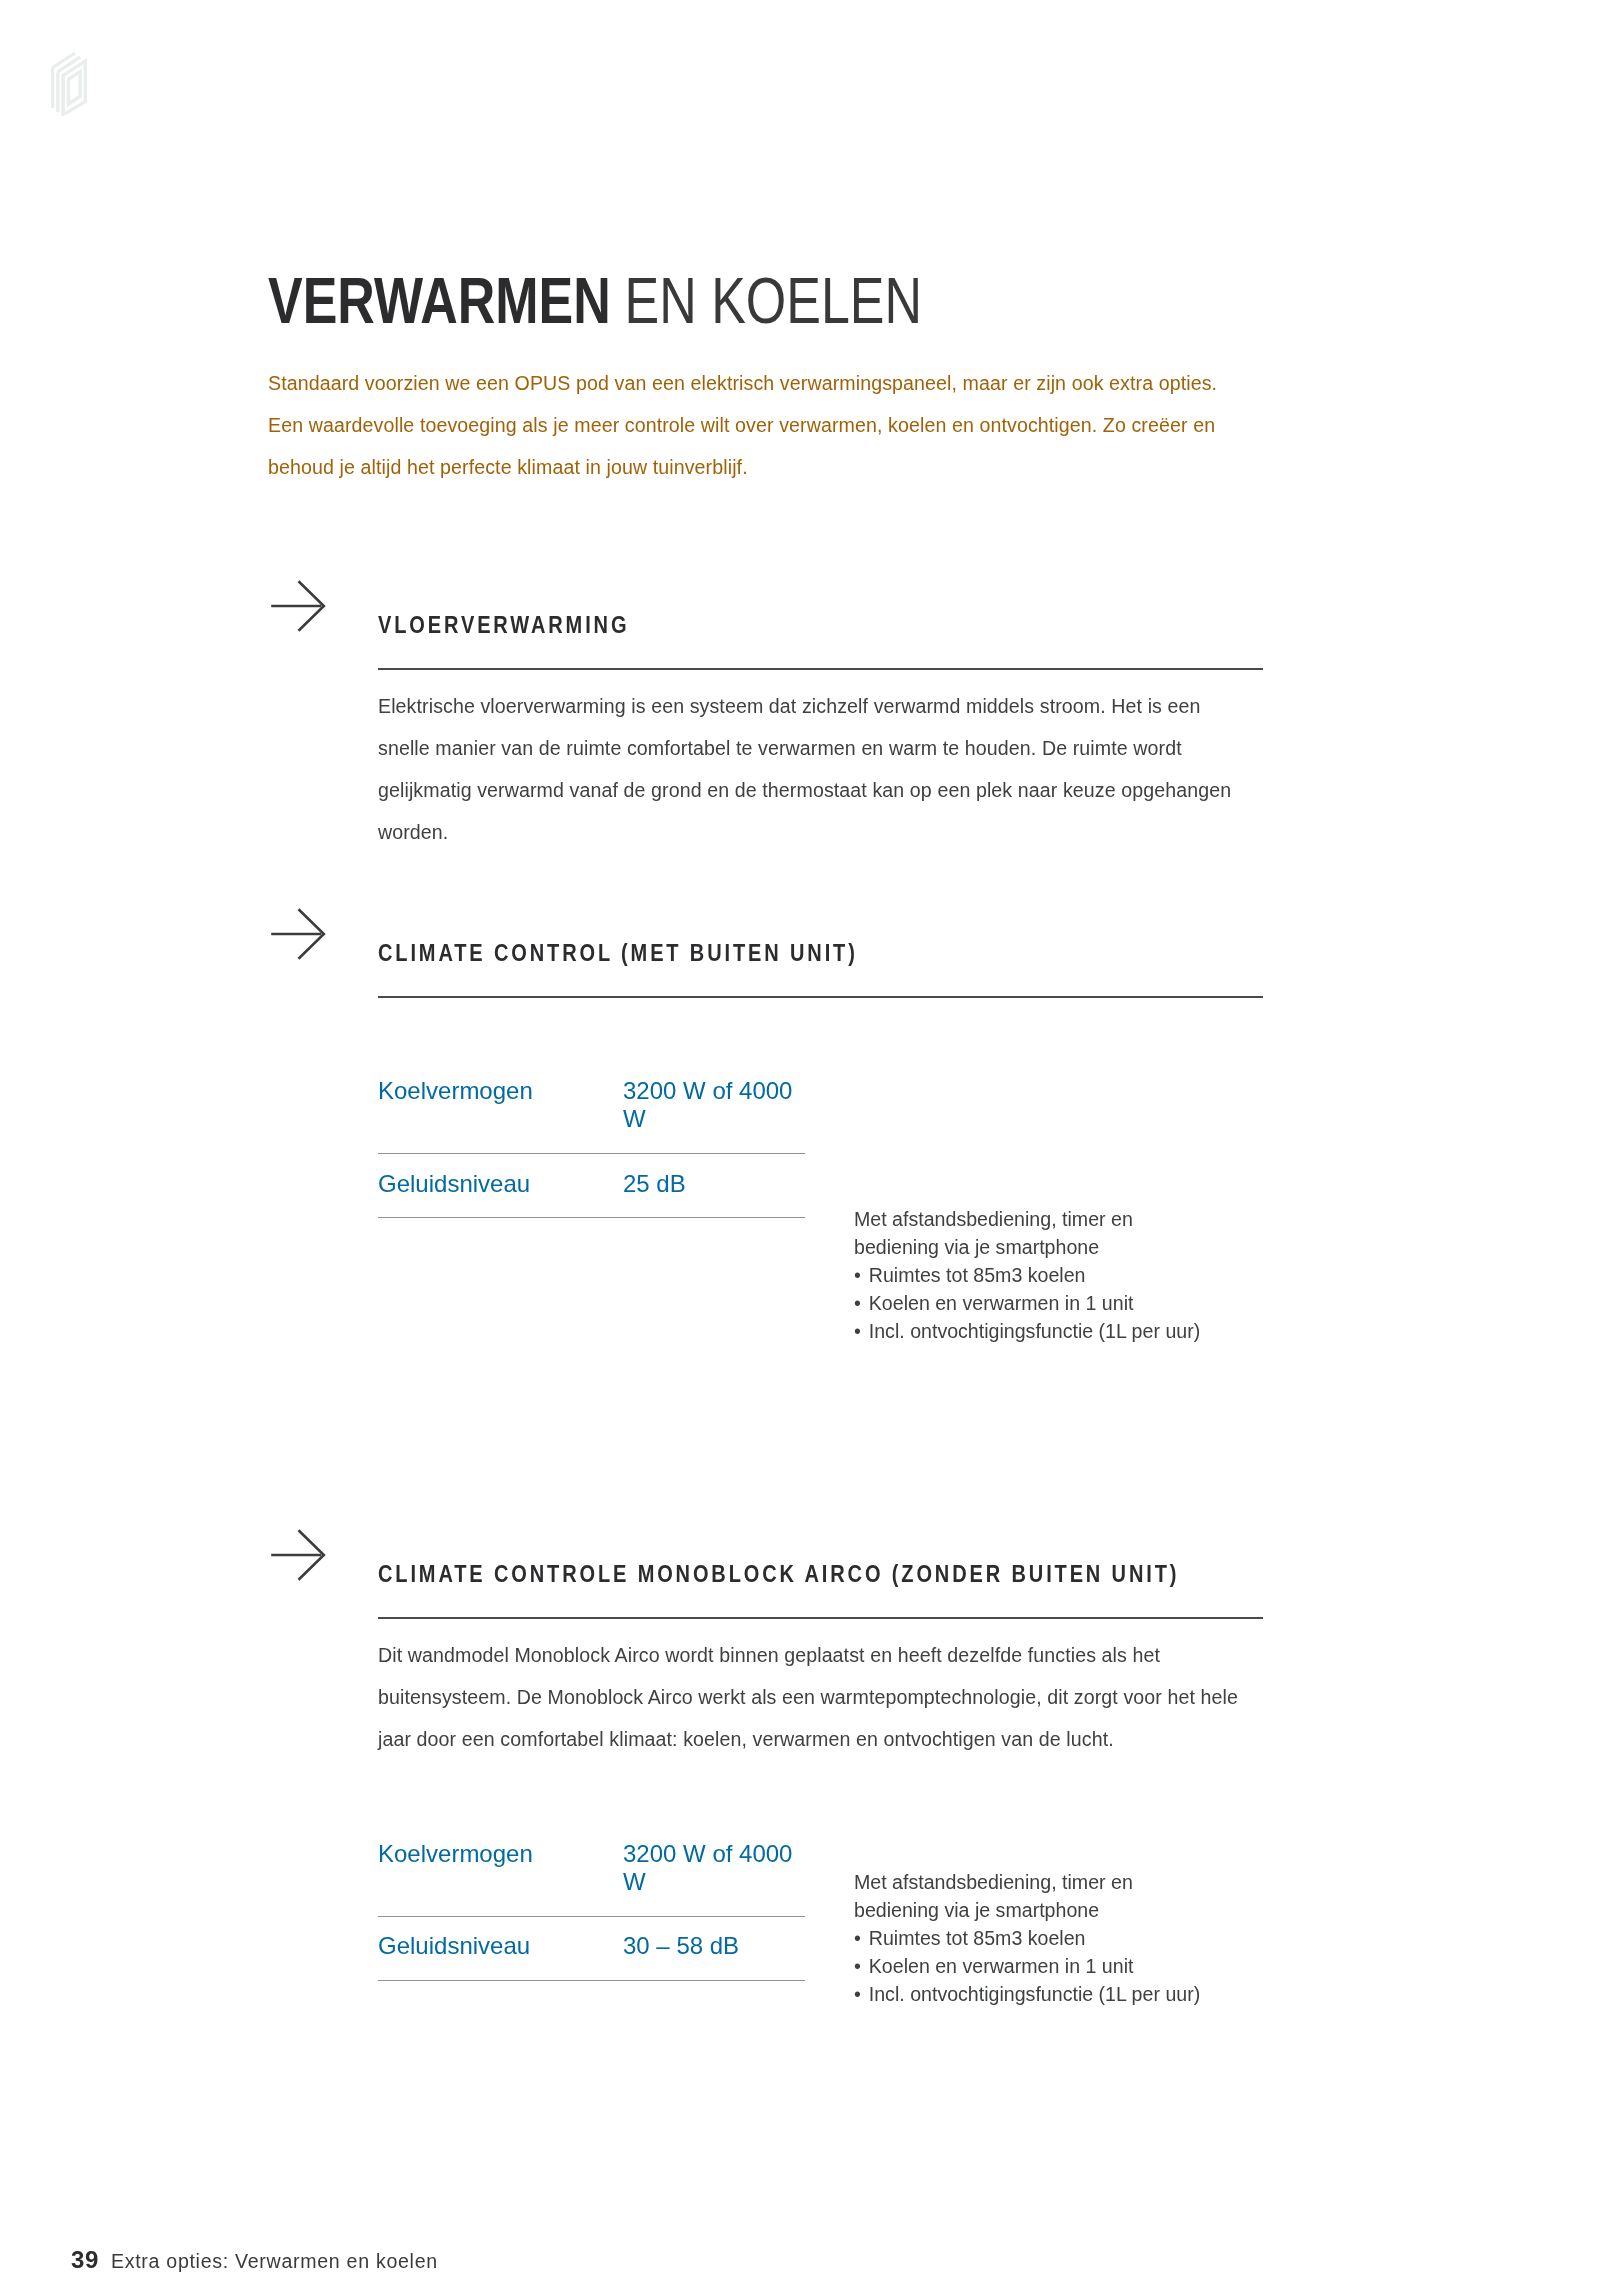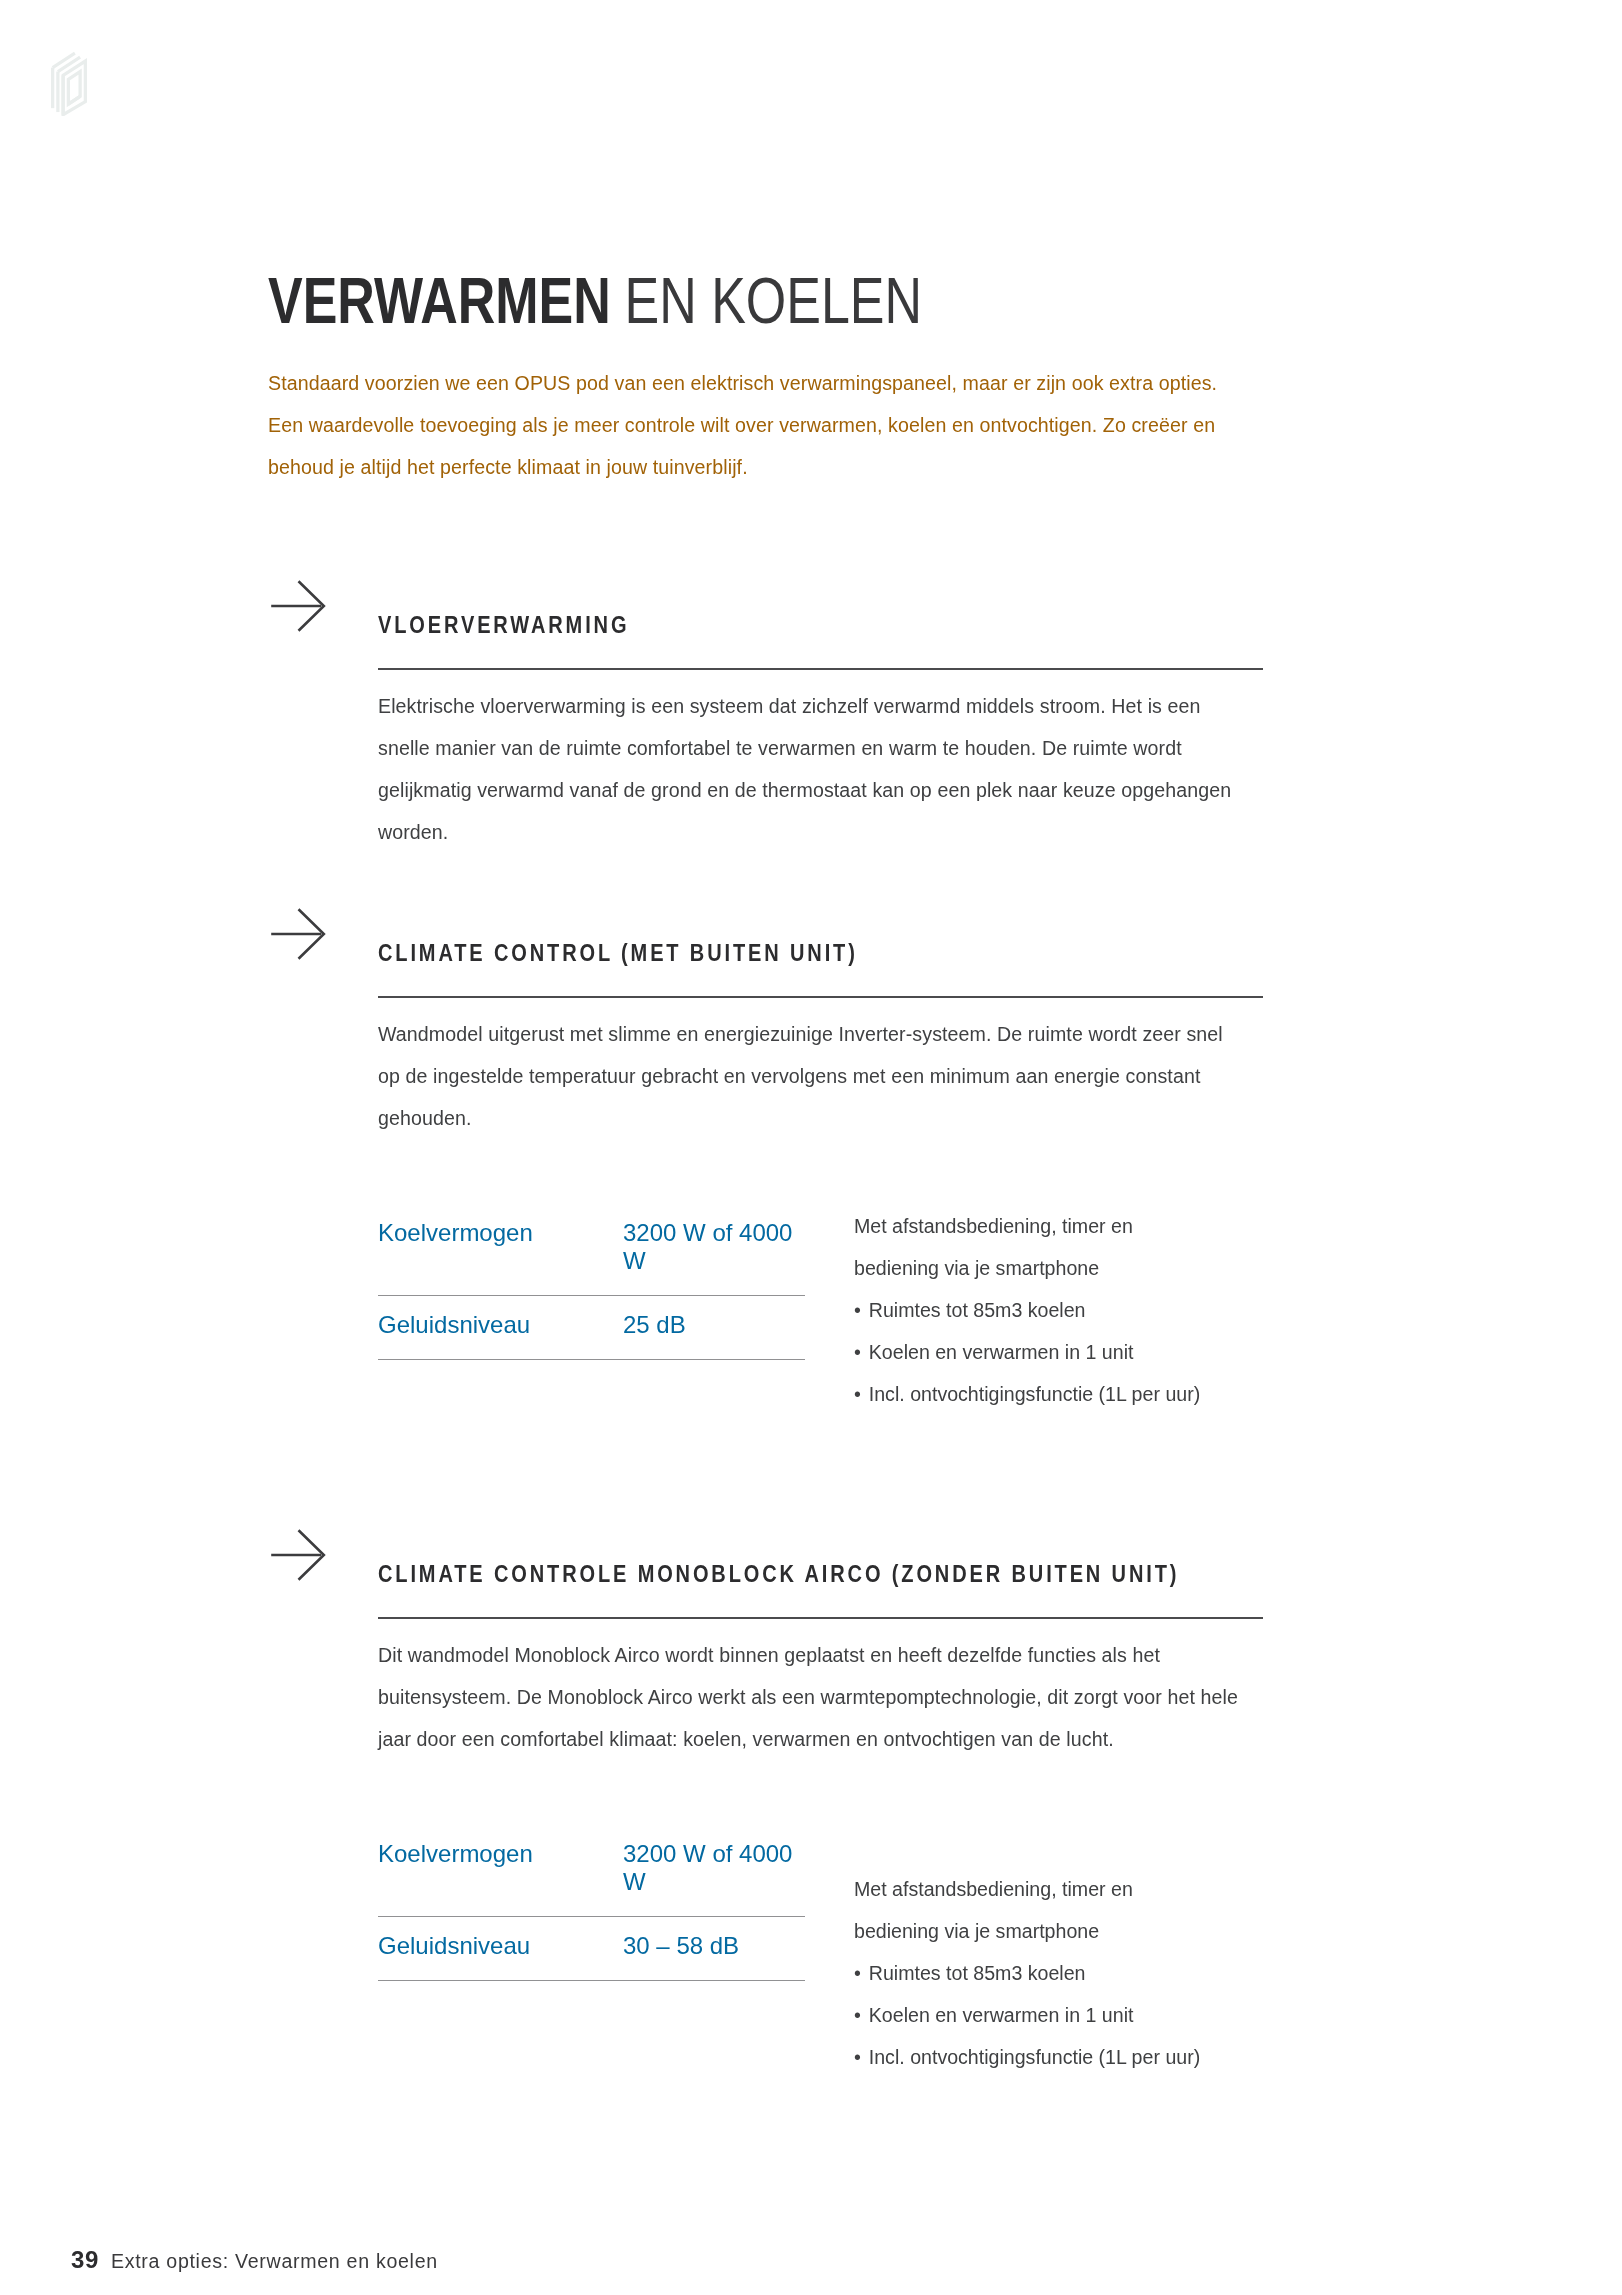--- a/index.html
+++ b/index.html
@@ -66,21 +66,21 @@
     padding: 15.7px 0 19.6px 0;
     border-bottom: 1.3px solid #919193;
     font-size: 24px; color: #0369a1;
   }
   .spec-label { width: 245px; flex: 0 0 245px; }
   .spec-value { flex: 1; }
 
   
   .features {
     position: absolute; left: 476px; width: 432px;
-    font-size: 19.6px; line-height: 42px; color: #3f4042;
+    font-size: 19.6px; line-height: 28px; color: #3f4042;
   }
   #section-2 .features { top: 285px; }
   #section-3 .features { top: 327px; }
   .features-intro { max-width: 330px; margin: 0 0 0 0; }
   .feature-list { list-style: none; margin: 0; padding: 0; }
   .feature-item { white-space: nowrap; }
   .bullet { margin-right: 7.9px; }
 
   
   .footer {
@@ -132,21 +132,20 @@
 
 <section class="section" id="section-2">
   <span class="arrow-wrap">
     <svg width="55" height="52" viewBox="0 0 84 80" fill="none">
       <line x1="0" y1="40" x2="77" y2="40" stroke="#3c3c3e" stroke-width="4"></line>
       <polyline points="42,2 81,40 42,78" stroke="#3c3c3e" stroke-width="4" fill="none"></polyline>
     </svg>
   </span>
   <h2 class="section-heading">CLIMATE CONTROL (MET BUITEN UNIT)</h2>
   <div class="heading-rule"></div>
-  <p class="section-body">Wandmodel uitgerust met slimme en energiezuinige Inverter-systeem. De ruimte wordt zeer snel op de ingestelde temperatuur gebracht en vervolgens met een minimum aan energie constant gehouden.</p>
 
   <div class="specs">
     <div class="spec-row">
       <span class="spec-label">Koelvermogen</span>
       <span class="spec-value">3200 W of 4000 W</span>
     </div>
     <div class="spec-row">
       <span class="spec-label">Geluidsniveau</span>
       <span class="spec-value">25 dB</span>
     </div>

